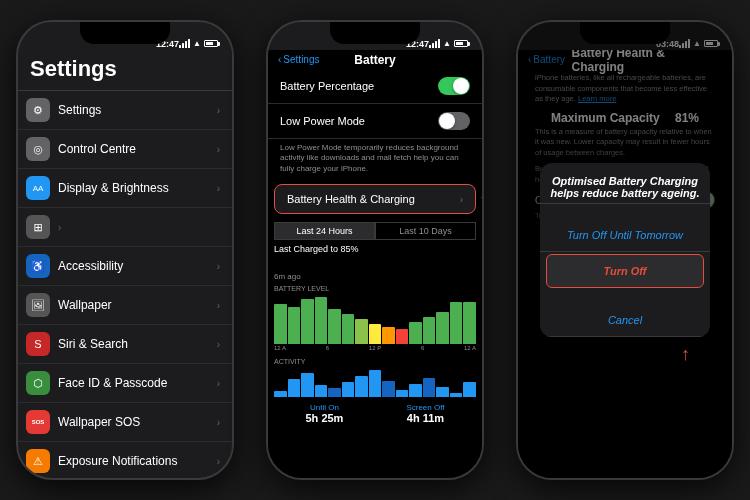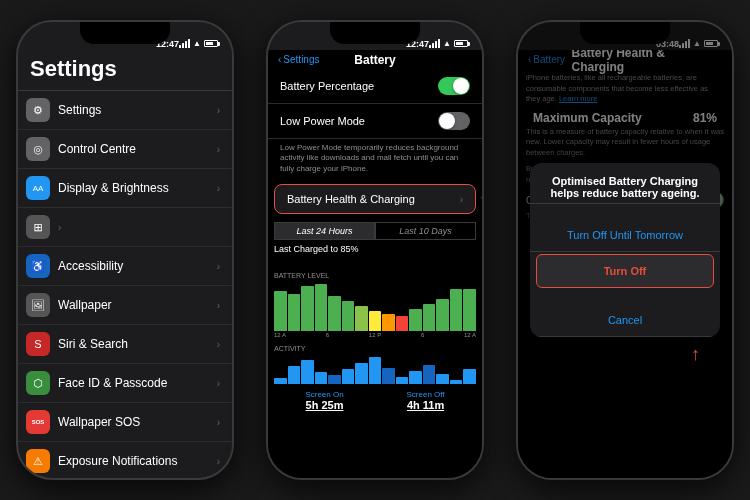--- a/index.html
+++ b/index.html
@@ -239,21 +239,20 @@
       gap: 0;
       margin-bottom: 4px;
     }
     .chart-tab {
       flex: 1;
       text-align: center;
       font-size: 9px;
       padding: 3px;
       border: 0.5px solid #3a3a3c;
       color: #8e8e93;
-      font-style: italic;
     }
     .chart-tab.active {
       background: #2c2c2e;
       color: #fff;
     }
 
     .chart-info {
       font-size: 9px;
       color: #fff;
       margin-bottom: 18px;
@@ -310,45 +309,44 @@
       text-align: center;
     }
     .screen-time-label {
       font-size: 8px;
       color: #2196f3;
     }
     .screen-time-value {
       font-size: 11px;
       font-weight: 600;
       color: #fff;
-      text-decoration: underline;
     }
 
     
     .health-screen {
       background: #000;
       height: 100%;
       color: #fff;
     }
     .health-content {
-      padding: 0 8px;
+      padding: 0 17px;
     }
     .health-desc {
       font-size: 7.5px;
       color: #8e8e93;
       line-height: 1.4;
       margin: 4px 0;
     }
     .health-desc a {
       color: #2196f3;
     }
     .capacity-row {
       display: flex;
       justify-content: space-between;
-      margin: 6px 7px 2px;
+      margin: 6px 16px 2px;
     }
     .capacity-label {
       font-size: 12px;
       font-weight: 600;
       color: #fff;
     }
     .capacity-value {
       font-size: 12px;
       font-weight: 600;
       color: #fff;
@@ -366,23 +364,24 @@
       top: 0; left: 0; right: 0; bottom: 0;
       background: rgba(0,0,0,0.5);
       display: flex;
       align-items: center;
       justify-content: center;
       z-index: 30;
     }
     .dialog {
       background: #1c1c1e;
       border-radius: 12px;
-      width: 190px;
+      width: 170px;
       overflow: hidden;
       box-shadow: 0 10px 40px rgba(0,0,0,0.8);
+      font-style: italic;
     }
     .dialog-title {
       font-size: 11px;
       font-weight: 700;
       color: #fff;
       text-align: center;
       padding: 12px 10px 4px;
     }
     .dialog-divider {
       height: 0.5px;
@@ -547,37 +546,38 @@
         <div class="toggle-thumb"></div>
       </div>
     </div>
 
     <div class="toggle-row">
       <span class="toggle-label">Low Power Mode</span>
       <div class="toggle off">
         <div class="toggle-thumb"></div>
       </div>
     </div>
-    <div class="low-power-desc">Low Power Mode temporarily reduces background activity like downloads and mail fetch until you can fully charge your iPhone.</div>
+    <div class="low-power-desc">Low Power Mode temporarily reduces background activity like downloads and mail fetch help you can fully charge your iPhone.</div>
 
     <div style="position:relative;">
       <div class="health-row">
         <span class="health-label">Battery Health &amp; Charging</span>
         <span class="health-chevron">›</span>
       </div>
 
       <div style="position:absolute;right:-6px;top:50%;transform:translateY(-50%);color:#e74c3c;font-size:18px;font-weight:bold;z-index:10;">↑</div>
     </div>
 
     <div class="chart-section">
       <div class="chart-tabs">
         <div class="chart-tab active">Last 24 Hours</div>
         <div class="chart-tab">Last 10 Days</div>
       </div>
       <div class="chart-info">Last Charged to 85%</div>
+      <div class="chart-sub">6m ago</div>
       <div class="chart-label">BATTERY LEVEL</div>
 
       <div class="bar-chart">
         <div class="bar" style="height:80%;background:#4caf50;"></div>
         <div class="bar" style="height:75%;background:#4caf50;"></div>
         <div class="bar" style="height:90%;background:#4caf50;"></div>
         <div class="bar" style="height:95%;background:#4caf50;"></div>
         <div class="bar" style="height:70%;background:#4caf50;"></div>
         <div class="bar" style="height:60%;background:#4caf50;"></div>
         <div class="bar" style="height:50%;background:#8bc34a;"></div>
@@ -615,21 +615,21 @@
         <div class="act-bar" style="height:45%;background:#2196f3;"></div>
         <div class="act-bar" style="height:65%;background:#1565c0;"></div>
         <div class="act-bar" style="height:35%;background:#2196f3;"></div>
         <div class="act-bar" style="height:15%;background:#2196f3;"></div>
         <div class="act-bar" style="height:50%;background:#2196f3;"></div>
       </div>
     </div>
 
     <div class="screen-times">
       <div class="screen-time-item">
-        <div class="screen-time-label">Screen On</div>
+        <div class="screen-time-label">Until On</div>
         <div class="screen-time-value">5h 25m</div>
       </div>
       <div class="screen-time-item">
         <div class="screen-time-label">Screen Off</div>
         <div class="screen-time-value">4h 11m</div>
       </div>
     </div>
   </div>
 </div>
 

